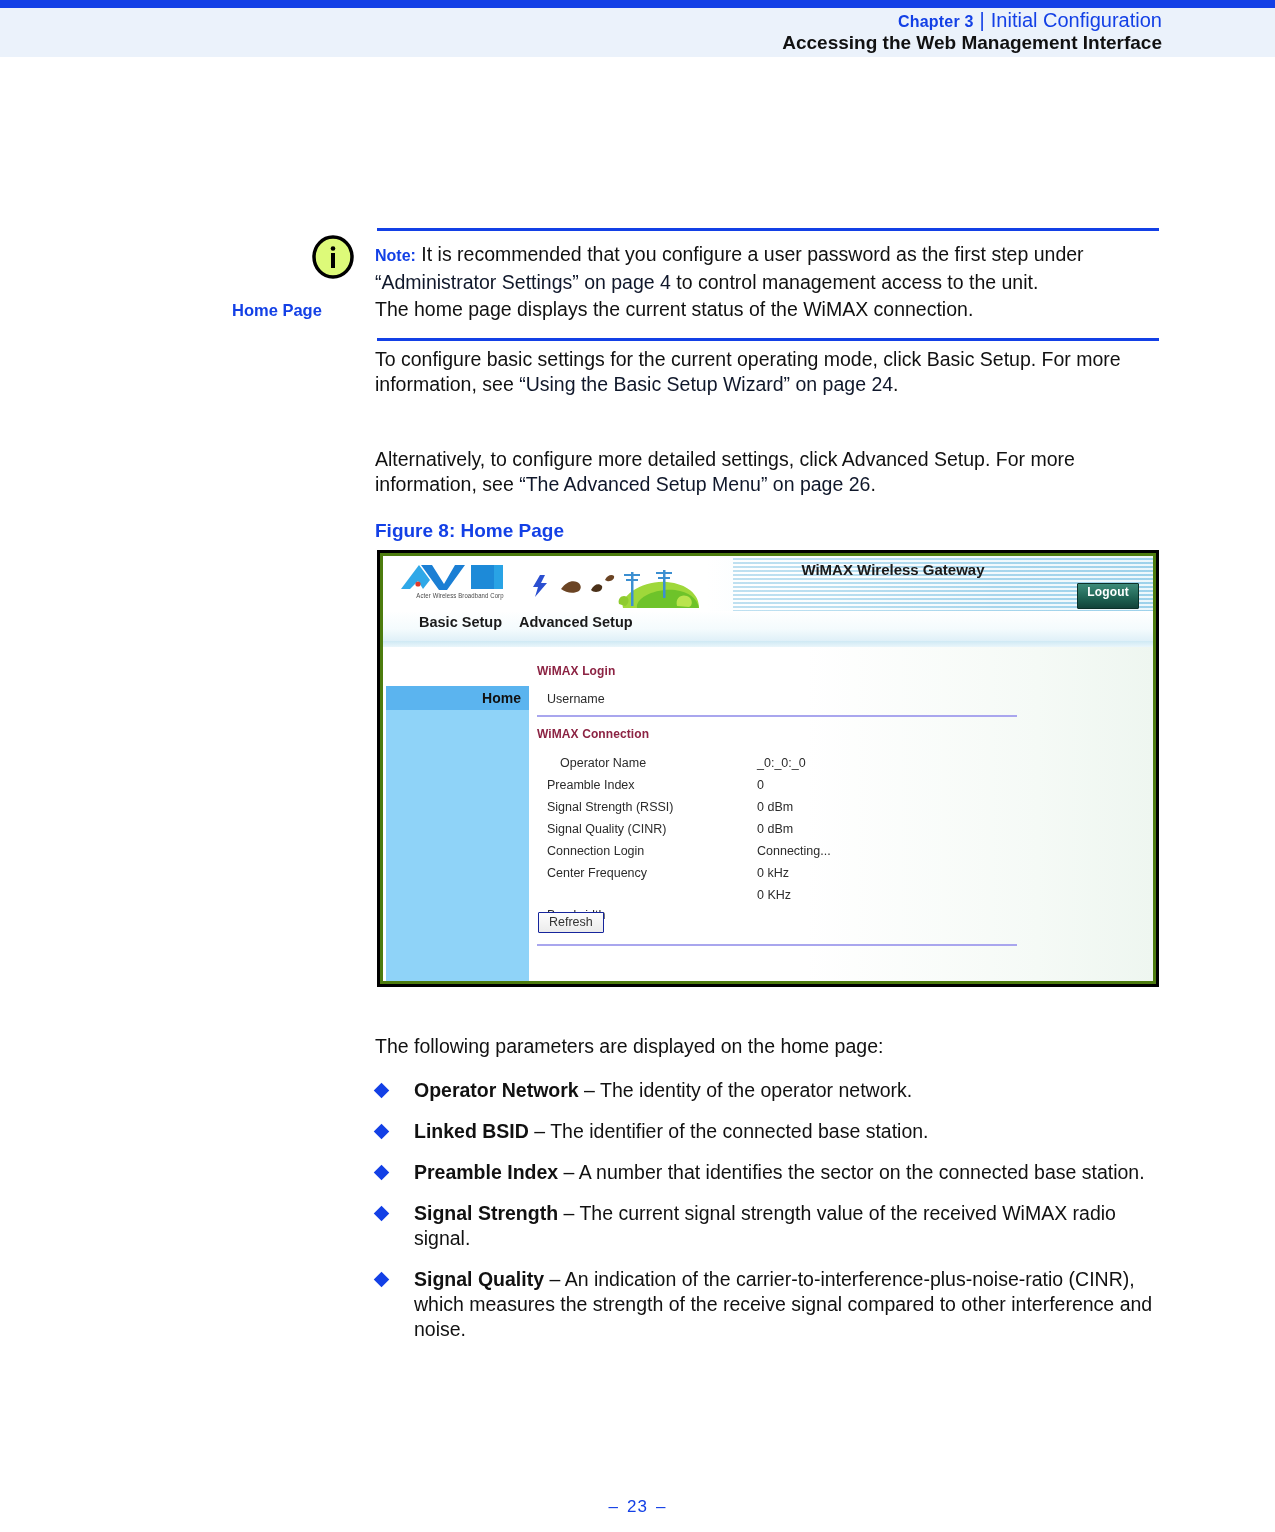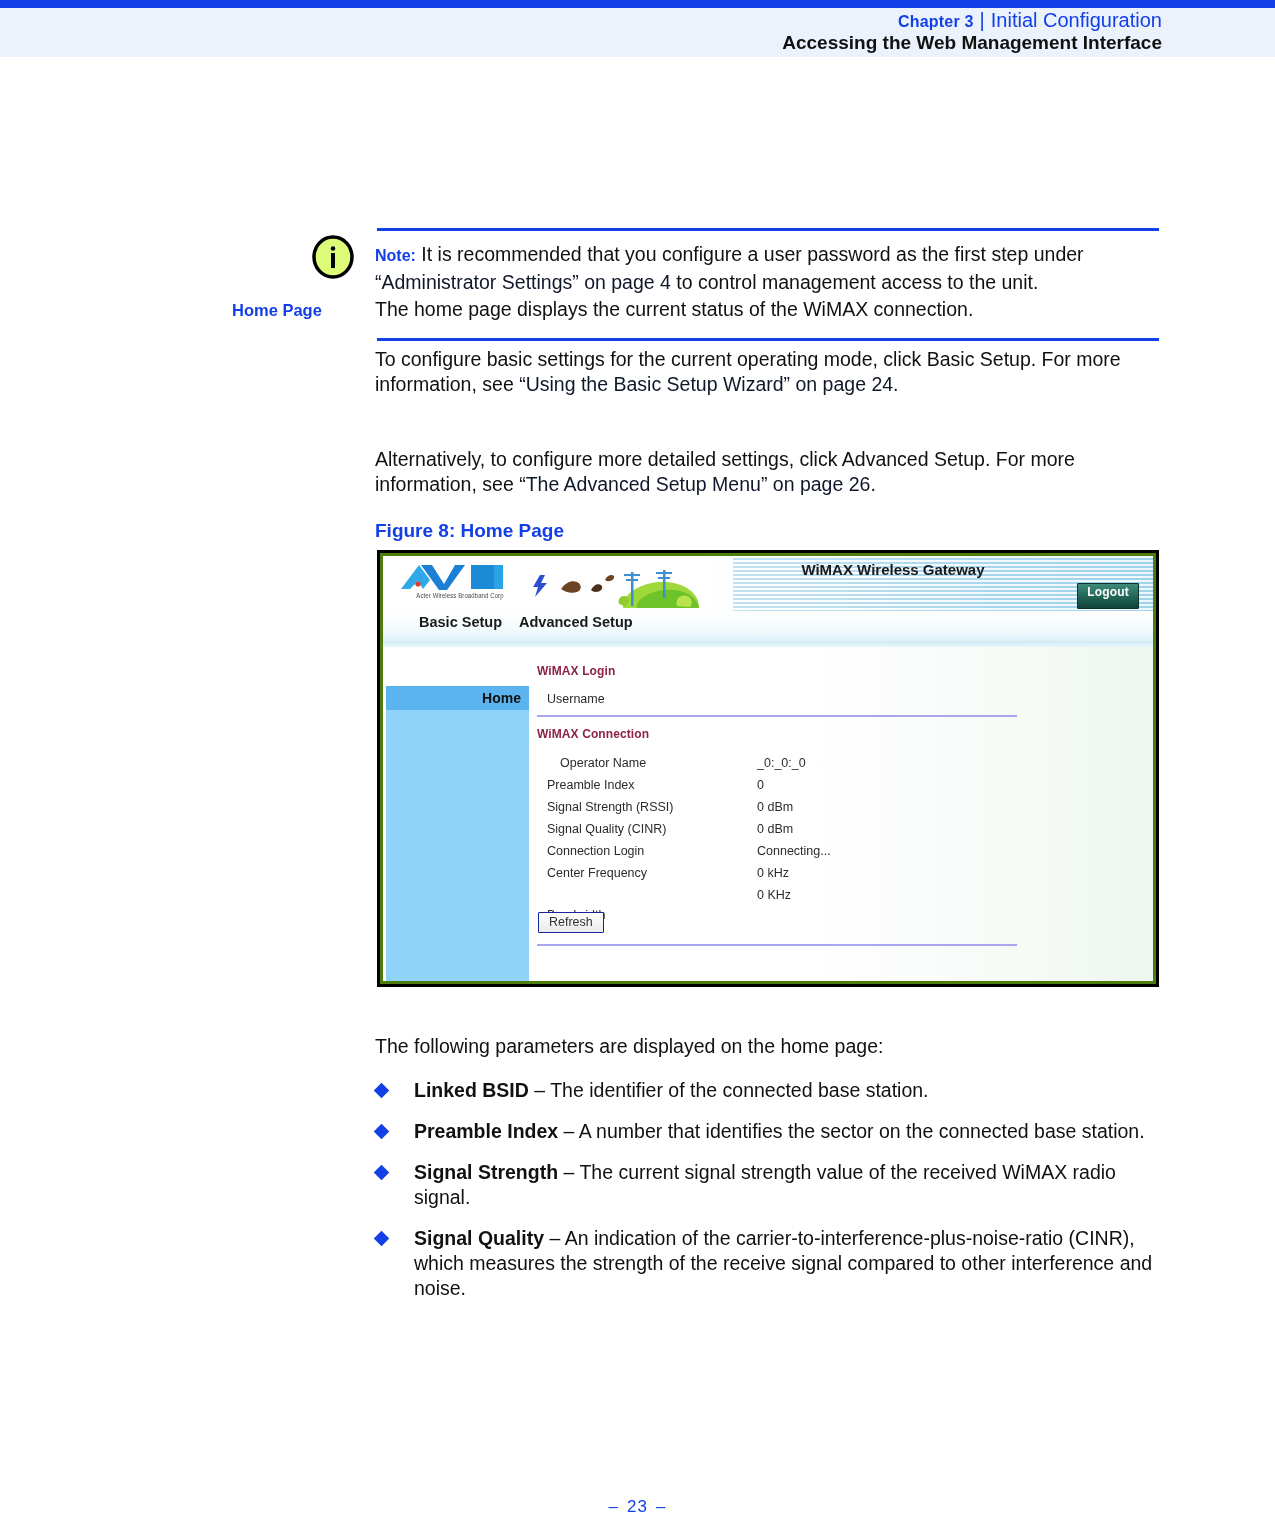--- a/index.html
+++ b/index.html
@@ -510,20 +510,24 @@
     </div>
 
   </div>
 </div>
 
 <div class="lead-text">The following parameters are displayed on the home page:</div>
 
 <div class="bullets">
   <div class="bullet">
     <span class="diamond"></span>
+    <b>Operator Network</b><span> – The identity of the operator network.</span>
+  </div>
+  <div class="bullet">
+    <span class="diamond"></span>
     <b>Linked BSID</b><span> – The identifier of the connected base station.</span>
   </div>
   <div class="bullet">
     <span class="diamond"></span>
     <b>Preamble Index</b><span> – A number that identifies the sector on the connected base station.</span>
   </div>
   <div class="bullet">
     <span class="diamond"></span>
     <b>Signal Strength</b><span> – The current signal strength value of the received WiMAX radio signal.</span>
   </div>

